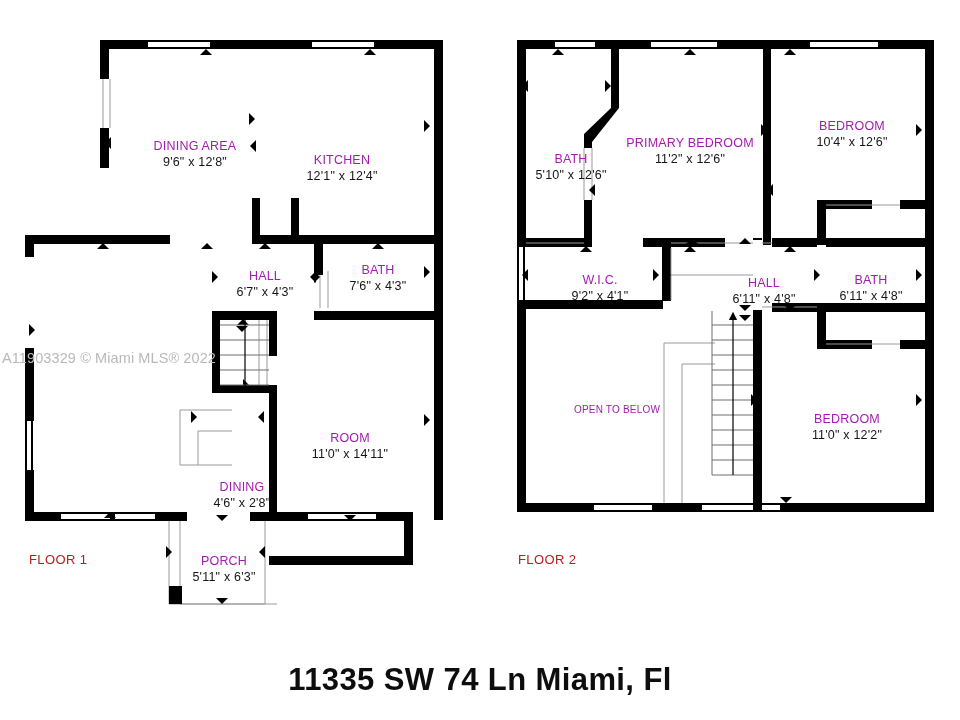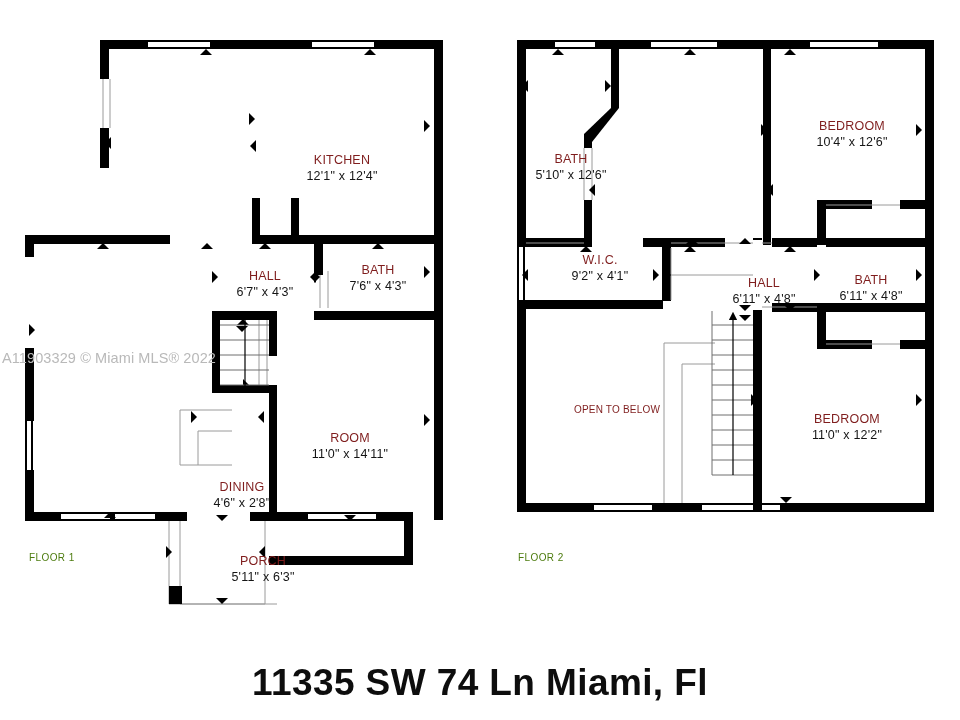--- a/index.html
+++ b/index.html
@@ -37,54 +37,54 @@
     text-align: center;
     line-height: 1.28;
     white-space: nowrap;
     letter-spacing: 0.2px;
     pointer-events: none;
   }
   .room-label .rl-name {
     display: block;
     font-size: 12.5px;
     font-weight: 400;
-    color: #7f1d1d;
+    color: #a21caf;
   }
   .room-label .rl-dim {
     display: block;
     font-size: 12.5px;
     font-weight: 400;
     color: #151515;
   }
   .room-label.single .rl-name {
     font-size: 10px;
   }
 
   .floor-caption {
     position: absolute;
-    font-size: 10px;
-    color: #4d7c0f;
+    font-size: 13px;
+    color: #b91c1c;
     letter-spacing: 0.4px;
     white-space: nowrap;
   }
 
   .watermark {
     position: absolute;
     font-size: 14.5px;
     color: #b9b9b9;
     white-space: nowrap;
     letter-spacing: 0.1px;
   }
 
   .plan-title {
     position: absolute;
     left: 0;
     right: 0;
     text-align: center;
-    font-size: 37px;
+    font-size: 31px;
     font-weight: 700;
     color: #0d0d0d;
     letter-spacing: 0.4px;
     white-space: nowrap;
   }
 </style>
 </head>
 <body>
 
 <div id="plan-root">
@@ -374,20 +374,24 @@
         <polygon points="745,321 751,315 739,315"></polygon>
         <polygon points="790,311 796,305 784,305"></polygon>
         <polygon points="757,400 751,394 751,406"></polygon>
         <polygon points="922,400 916,394 916,406"></polygon>
         <polygon points="786,503 792,497 780,497"></polygon>
       </g>
 
     </g>
   </svg>
 
+  <div class="room-label" style="left:120px; top:138px; width:150px;">
+    <span class="rl-name">DINING AREA</span>
+    <span class="rl-dim">9'6" x 12'8"</span>
+  </div>
 
   <div class="room-label" style="left:272px; top:152px; width:140px;">
     <span class="rl-name">KITCHEN</span>
     <span class="rl-dim">12'1" x 12'4"</span>
   </div>
 
   <div class="room-label" style="left:205px; top:268px; width:120px;">
     <span class="rl-name">HALL</span>
     <span class="rl-dim">6'7" x 4'3"</span>
   </div>
@@ -402,37 +406,41 @@
   <div class="room-label" style="left:290px; top:410px; width:120px;margin-top:20px;">
     <span class="rl-name">ROOM</span>
     <span class="rl-dim">11'0" x 14'11"</span>
   </div>
 
   <div class="room-label" style="left:188px; top:479px; width:108px;">
     <span class="rl-name">DINING</span>
     <span class="rl-dim">4'6" x 2'8"</span>
   </div>
 
-  <div class="room-label" style="left:168px; top:553px; width:112px;padding-left:39px;">
+  <div class="room-label" style="left:168px; top:553px; width:112px;">
     <span class="rl-name">PORCH</span>
     <span class="rl-dim">5'11" x 6'3"</span>
   </div>
 
   <div class="room-label" style="left:516px; top:151px; width:110px;">
     <span class="rl-name">BATH</span>
     <span class="rl-dim">5'10" x 12'6"</span>
   </div>
 
+  <div class="room-label" style="left:610px; top:135px; width:160px;">
+    <span class="rl-name">PRIMARY BEDROOM</span>
+    <span class="rl-dim">11'2" x 12'6"</span>
+  </div>
 
   <div class="room-label" style="left:790px; top:118px; width:124px;">
     <span class="rl-name">BEDROOM</span>
     <span class="rl-dim">10'4" x 12'6"</span>
   </div>
 
-  <div class="room-label" style="left:538px; top:252px; width:124px;">
+  <div class="room-label" style="left:538px; top:272px; width:124px;">
     <span class="rl-name">W.I.C.</span>
     <span class="rl-dim">9'2" x 4'1"</span>
   </div>
 
   <div class="room-label" style="left:705px; top:275px; width:118px;">
     <span class="rl-name">HALL</span>
     <span class="rl-dim">6'11" x 4'8"</span>
   </div>
 
   <div class="room-label" style="left:812px; top:272px; width:118px;">

